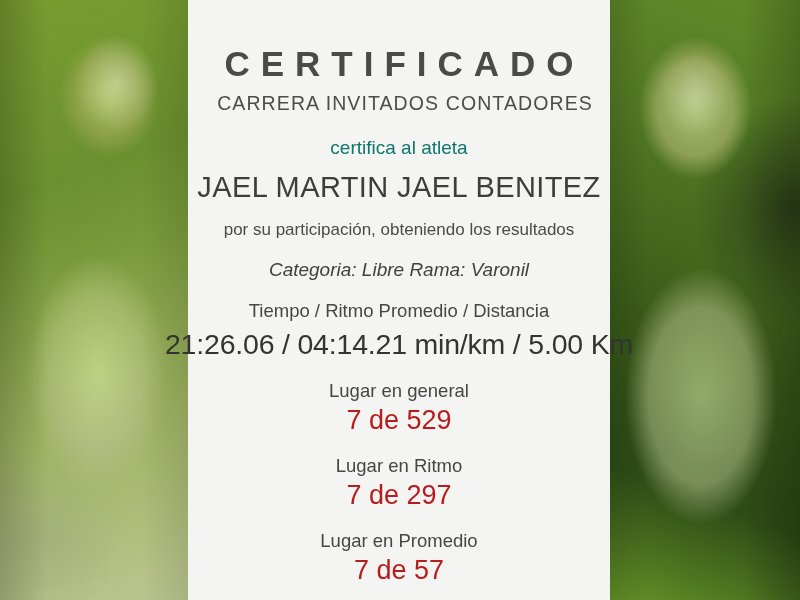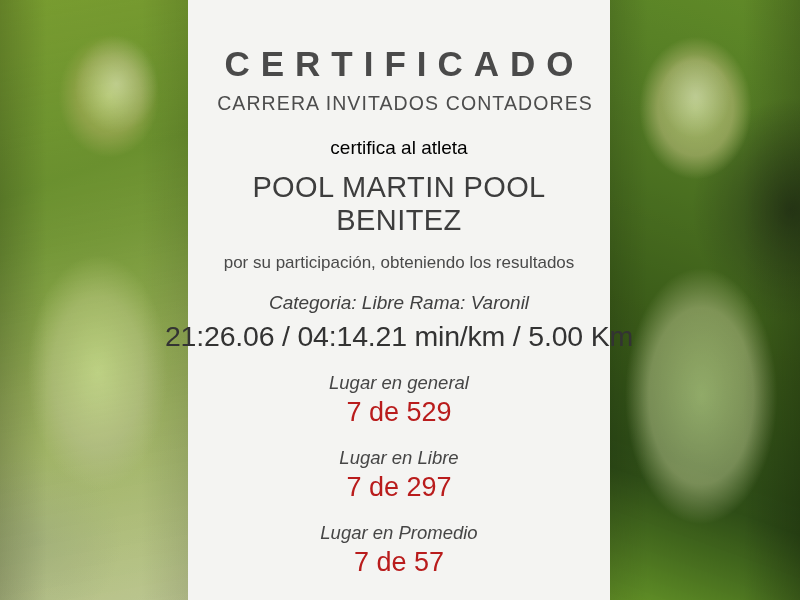--- a/index.html
+++ b/index.html
@@ -104,21 +104,21 @@
   .subtitle {
     margin-top: 8px;
     font-size: 19.5px;
     letter-spacing: 1.1px;
     color: #4d4d4d;
     margin-left: 12px;
   }
   .line-certifica {
     margin-top: 22px;
     font-size: 19px;
-    color: #000000;
+    color: #0f766e;
   }
   .athlete {
     margin-top: 12px;
     font-size: 29px;
     letter-spacing: 0.4px;
     color: #3d3d3d;
   }
   .participation {
     margin-top: 16px;
     font-size: 17px;
@@ -139,21 +139,20 @@
     margin-top: 6px;
     font-size: 28.5px;
     letter-spacing: -0.2px;
     color: #333333;
     white-space: nowrap;
   }
   .place-label {
     margin-top: 19px;
     font-size: 18.5px;
     color: #464646;
-    font-style: italic;
   }
   .place-value {
     margin-top: 3px;
     font-size: 27px;
     color: #b91c1c;
   }
 </style>
 </head>
 <body>
 
@@ -169,29 +168,30 @@
     <div class="base"></div>
     <div class="tint"></div>
     <div class="shade"></div>
   </div>
 
   <div class="panel">
 
     <div class="title">CERTIFICADO</div>
     <div class="subtitle">CARRERA INVITADOS CONTADORES</div>
     <div class="line-certifica">certifica al atleta</div>
-    <div class="athlete">POOL MARTIN POOL BENITEZ</div>
+    <div class="athlete">JAEL MARTIN JAEL BENITEZ</div>
     <div class="participation">por su participación, obteniendo los resultados</div>
     <div class="category">Categoria: Libre Rama: Varonil</div>
 
+    <div class="metrics-label">Tiempo / Ritmo Promedio / Distancia</div>
     <div class="metrics-value">21:26.06 / 04:14.21 min/km / 5.00 Km</div>
 
     <div class="place-label">Lugar en general</div>
     <div class="place-value">7 de 529</div>
 
-    <div class="place-label">Lugar en Libre</div>
+    <div class="place-label">Lugar en Ritmo</div>
     <div class="place-value">7 de 297</div>
 
     <div class="place-label">Lugar en Promedio</div>
     <div class="place-value">7 de 57</div>
 
   </div>
 </div>
 
 </body></html>

